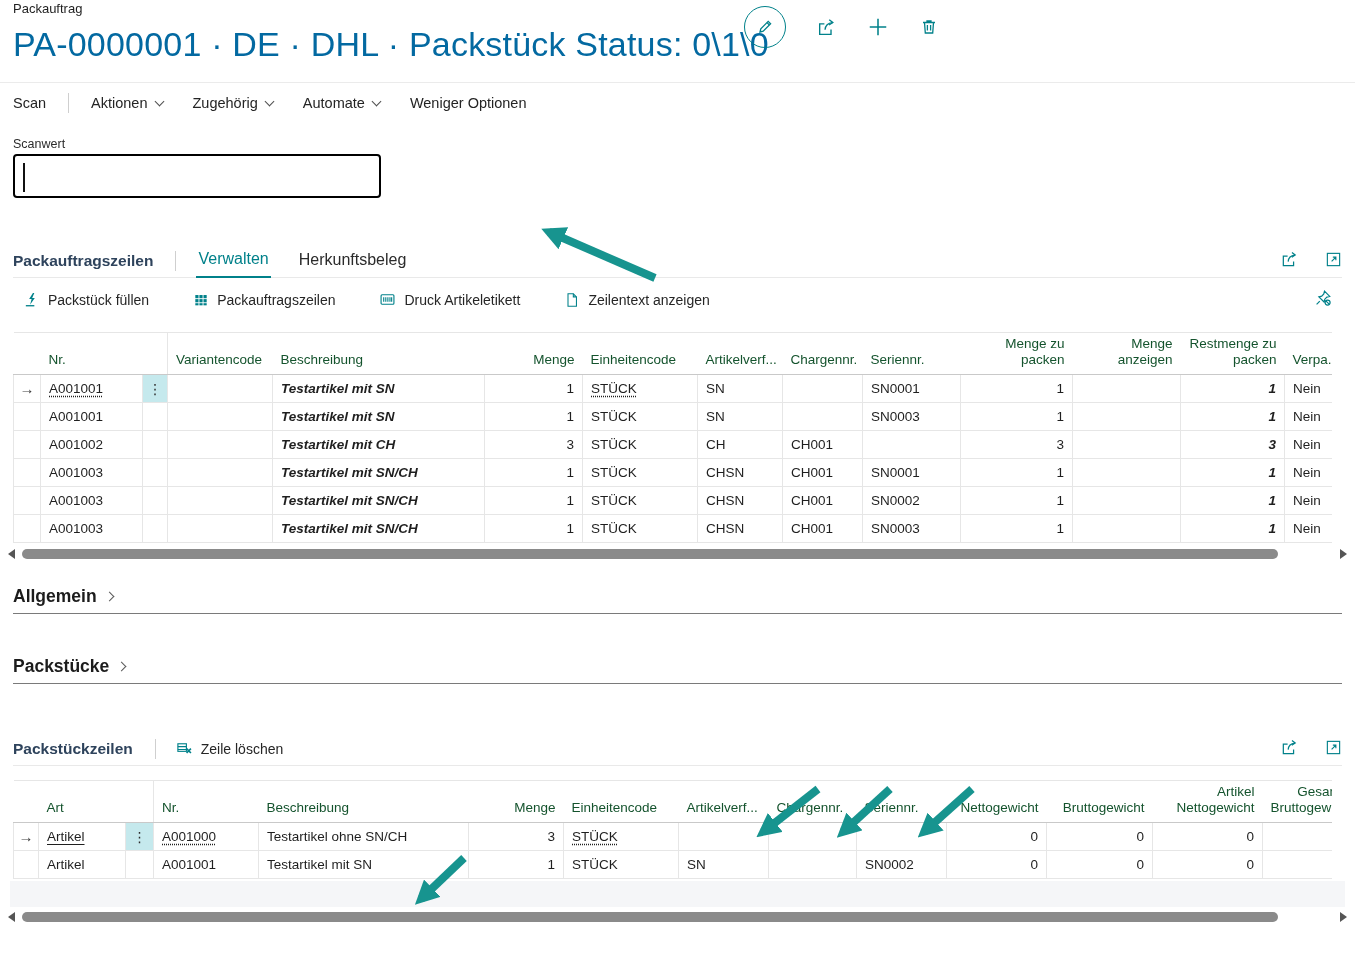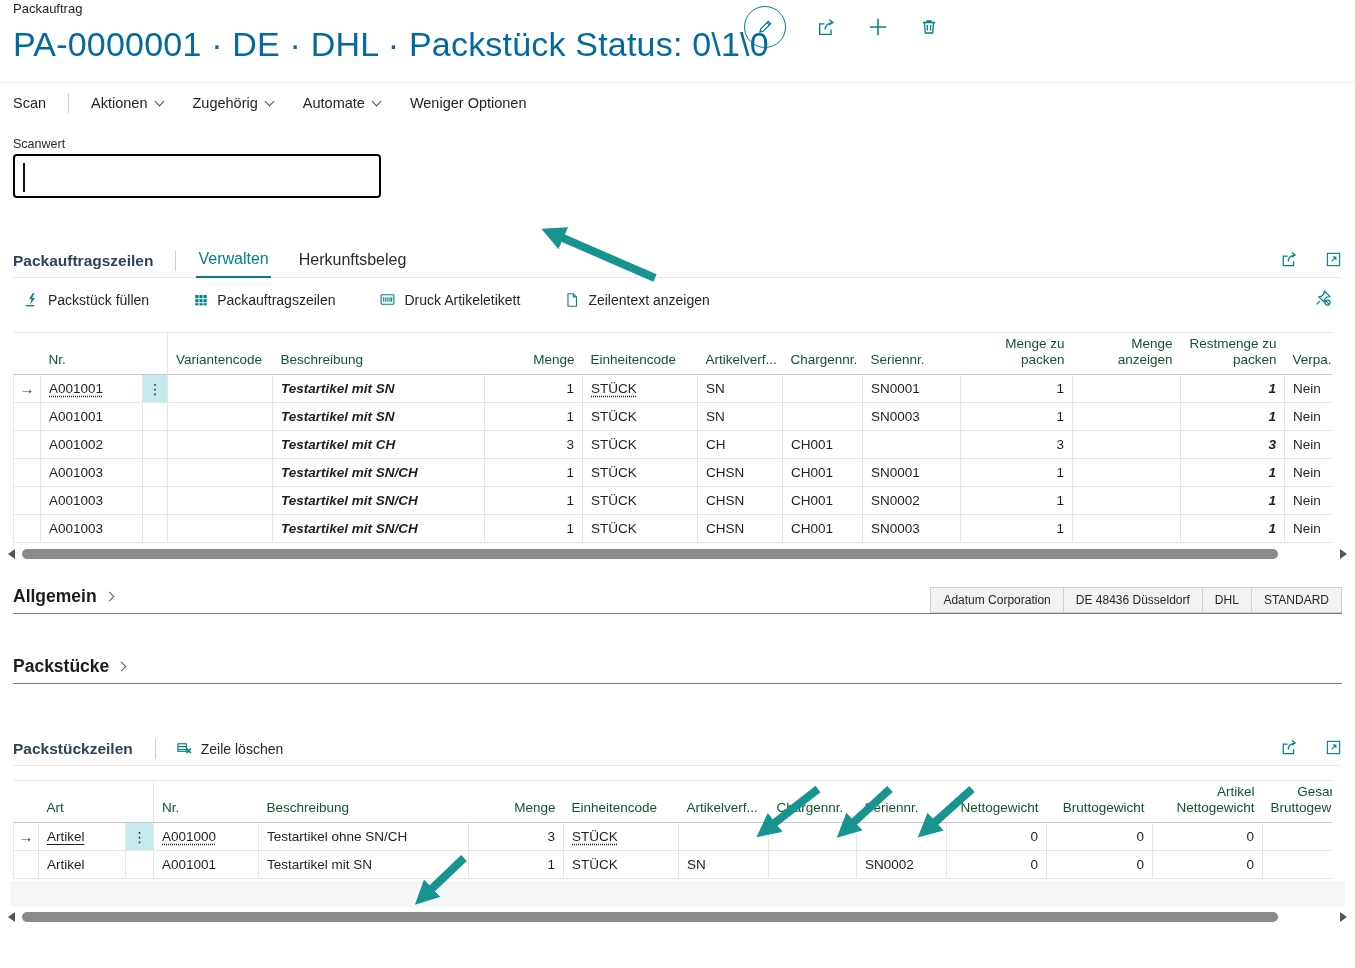--- a/index.html
+++ b/index.html
@@ -364,26 +364,20 @@
       <span class="sb-thumb"></span>
     </span>
   <span class="sb-arrow sb-right"></span>
 </div>
 
 <div class="fasttab">
   <span class="ft-title">
       <span>Allgemein</span>
       <span class="chev-r"></span>
     </span>
-  <span class="chips">
-    <span class="chip">Adatum Corporation</span>
-    <span class="chip">DE 48436 Düsseldorf</span>
-    <span class="chip">DHL</span>
-    <span class="chip">STANDARD</span>
-  </span>
 </div>
 
 <div class="fasttab second">
   <span class="ft-title">
       <span>Packstücke</span>
       <span class="chev-r"></span>
     </span>
 </div>
 
 <div class="sec-head" style="margin-top:48px;">

